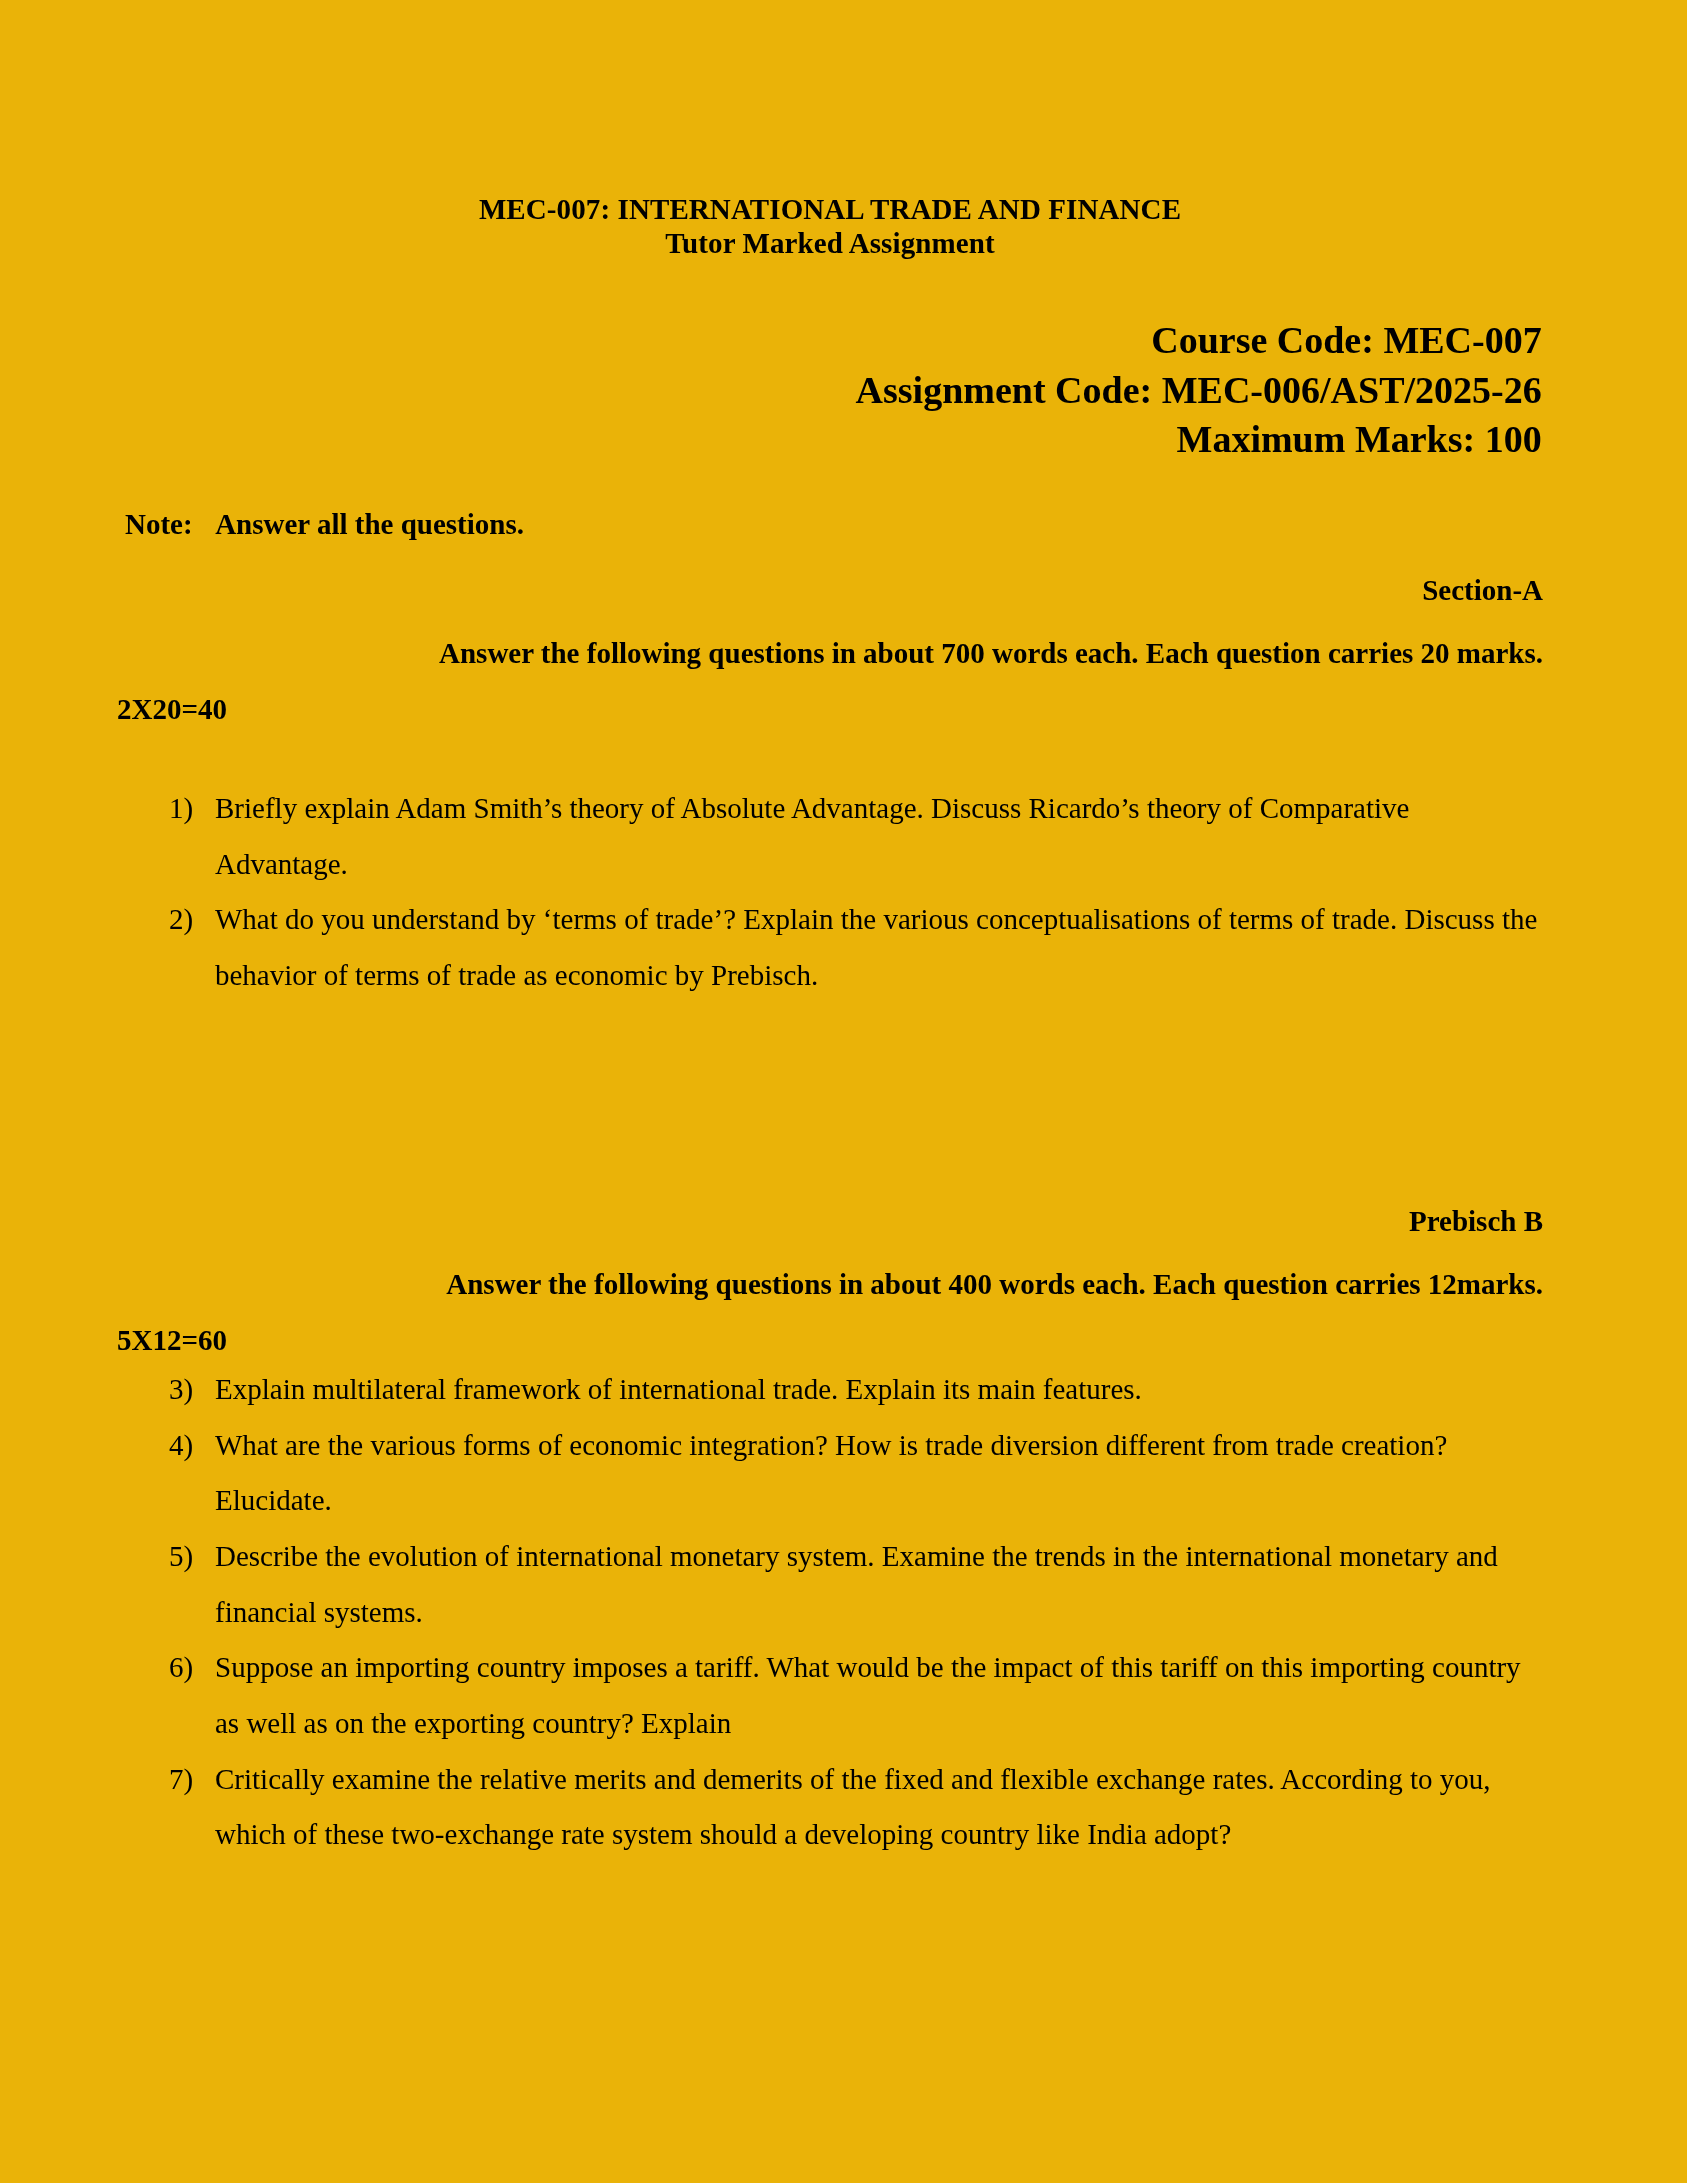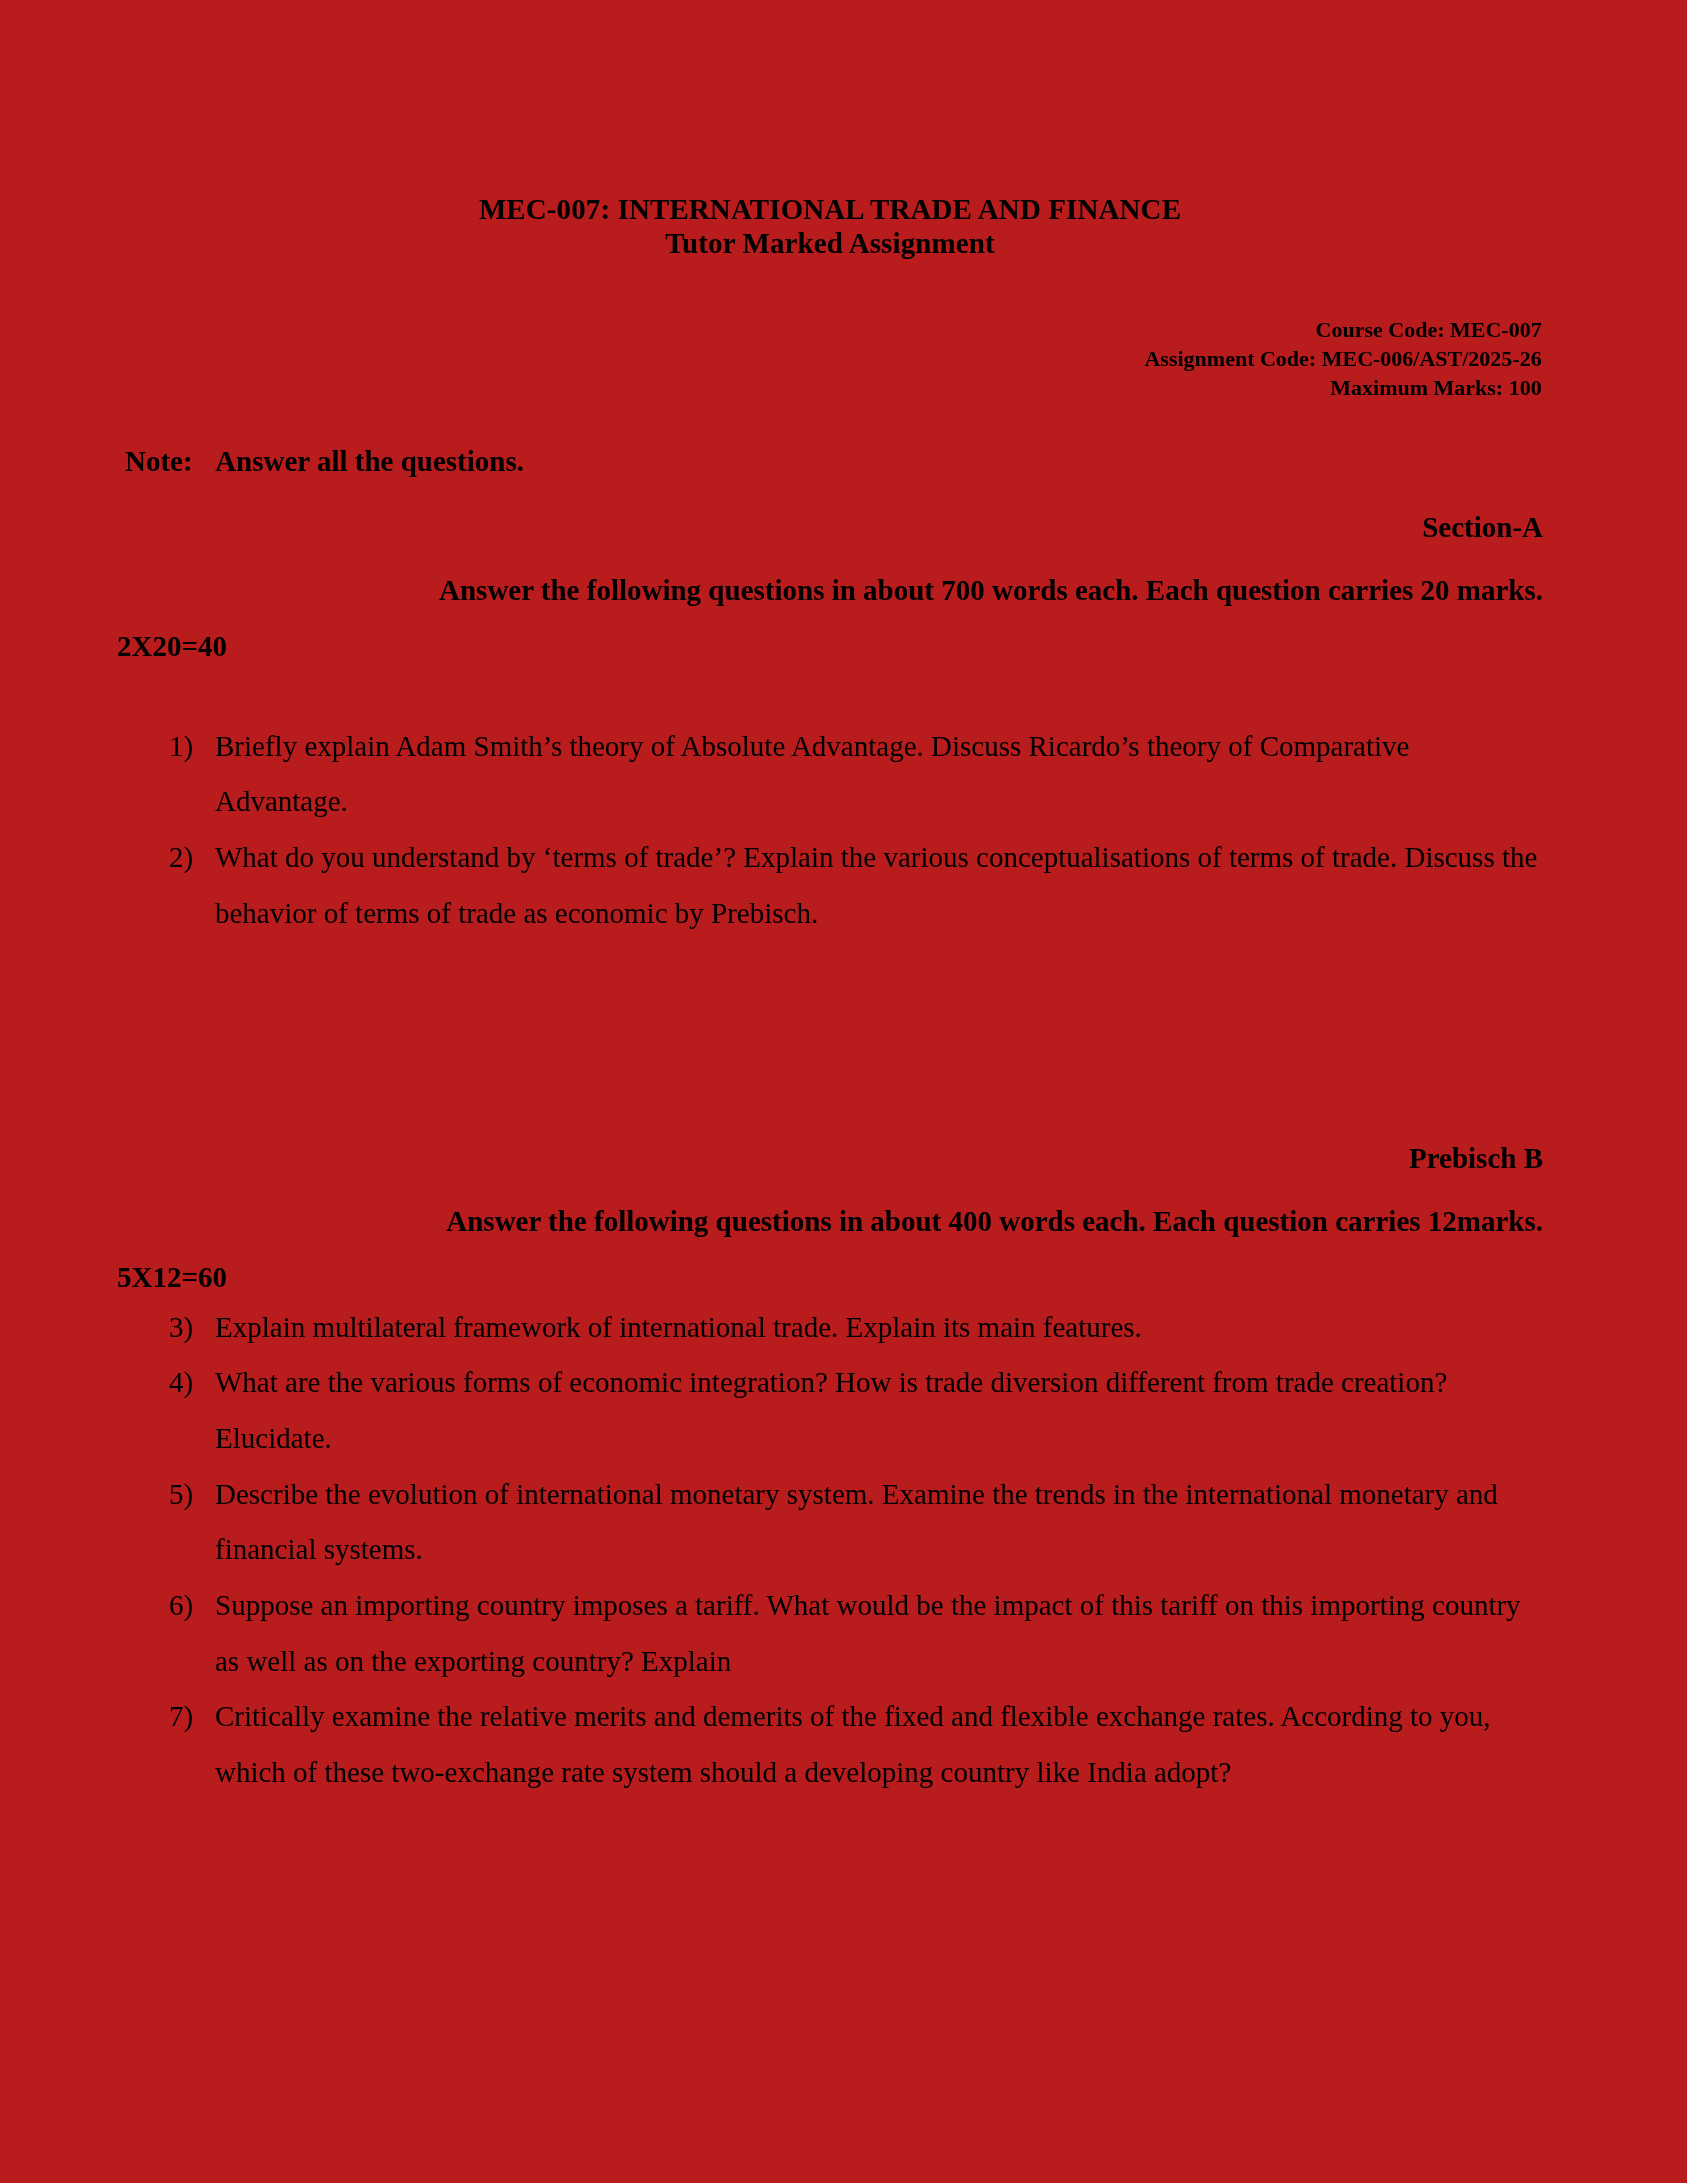--- a/index.html
+++ b/index.html
@@ -13,21 +13,21 @@
     height: 2183px;
     font-family: "Liberation Serif", "DejaVu Serif", serif;
     color: #000000;
     -webkit-font-smoothing: antialiased;
   }
 
   .page {
     position: relative;
     width: 1687px;
     height: 2183px;
-    background: #b91c1c;
+    background: #eab308;
     box-sizing: border-box;
     padding: 0;
     overflow: hidden;
   }
 
   
   .content {
     position: absolute;
     left: 117px;
     top: 0;
@@ -49,21 +49,21 @@
   }
 
   
   .meta-block {
     margin-top: 56px;
     text-align: right;
     padding-right: 1.3px;
   }
   .meta-line {
     font-weight: bold;
-    font-size: 22px;
+    font-size: 38px;
     line-height: 1.30;
     margin: 0;
     white-space: nowrap;
   }
 
   
   .note-block {
     margin-top: 41px;
     text-align: left;
   }

